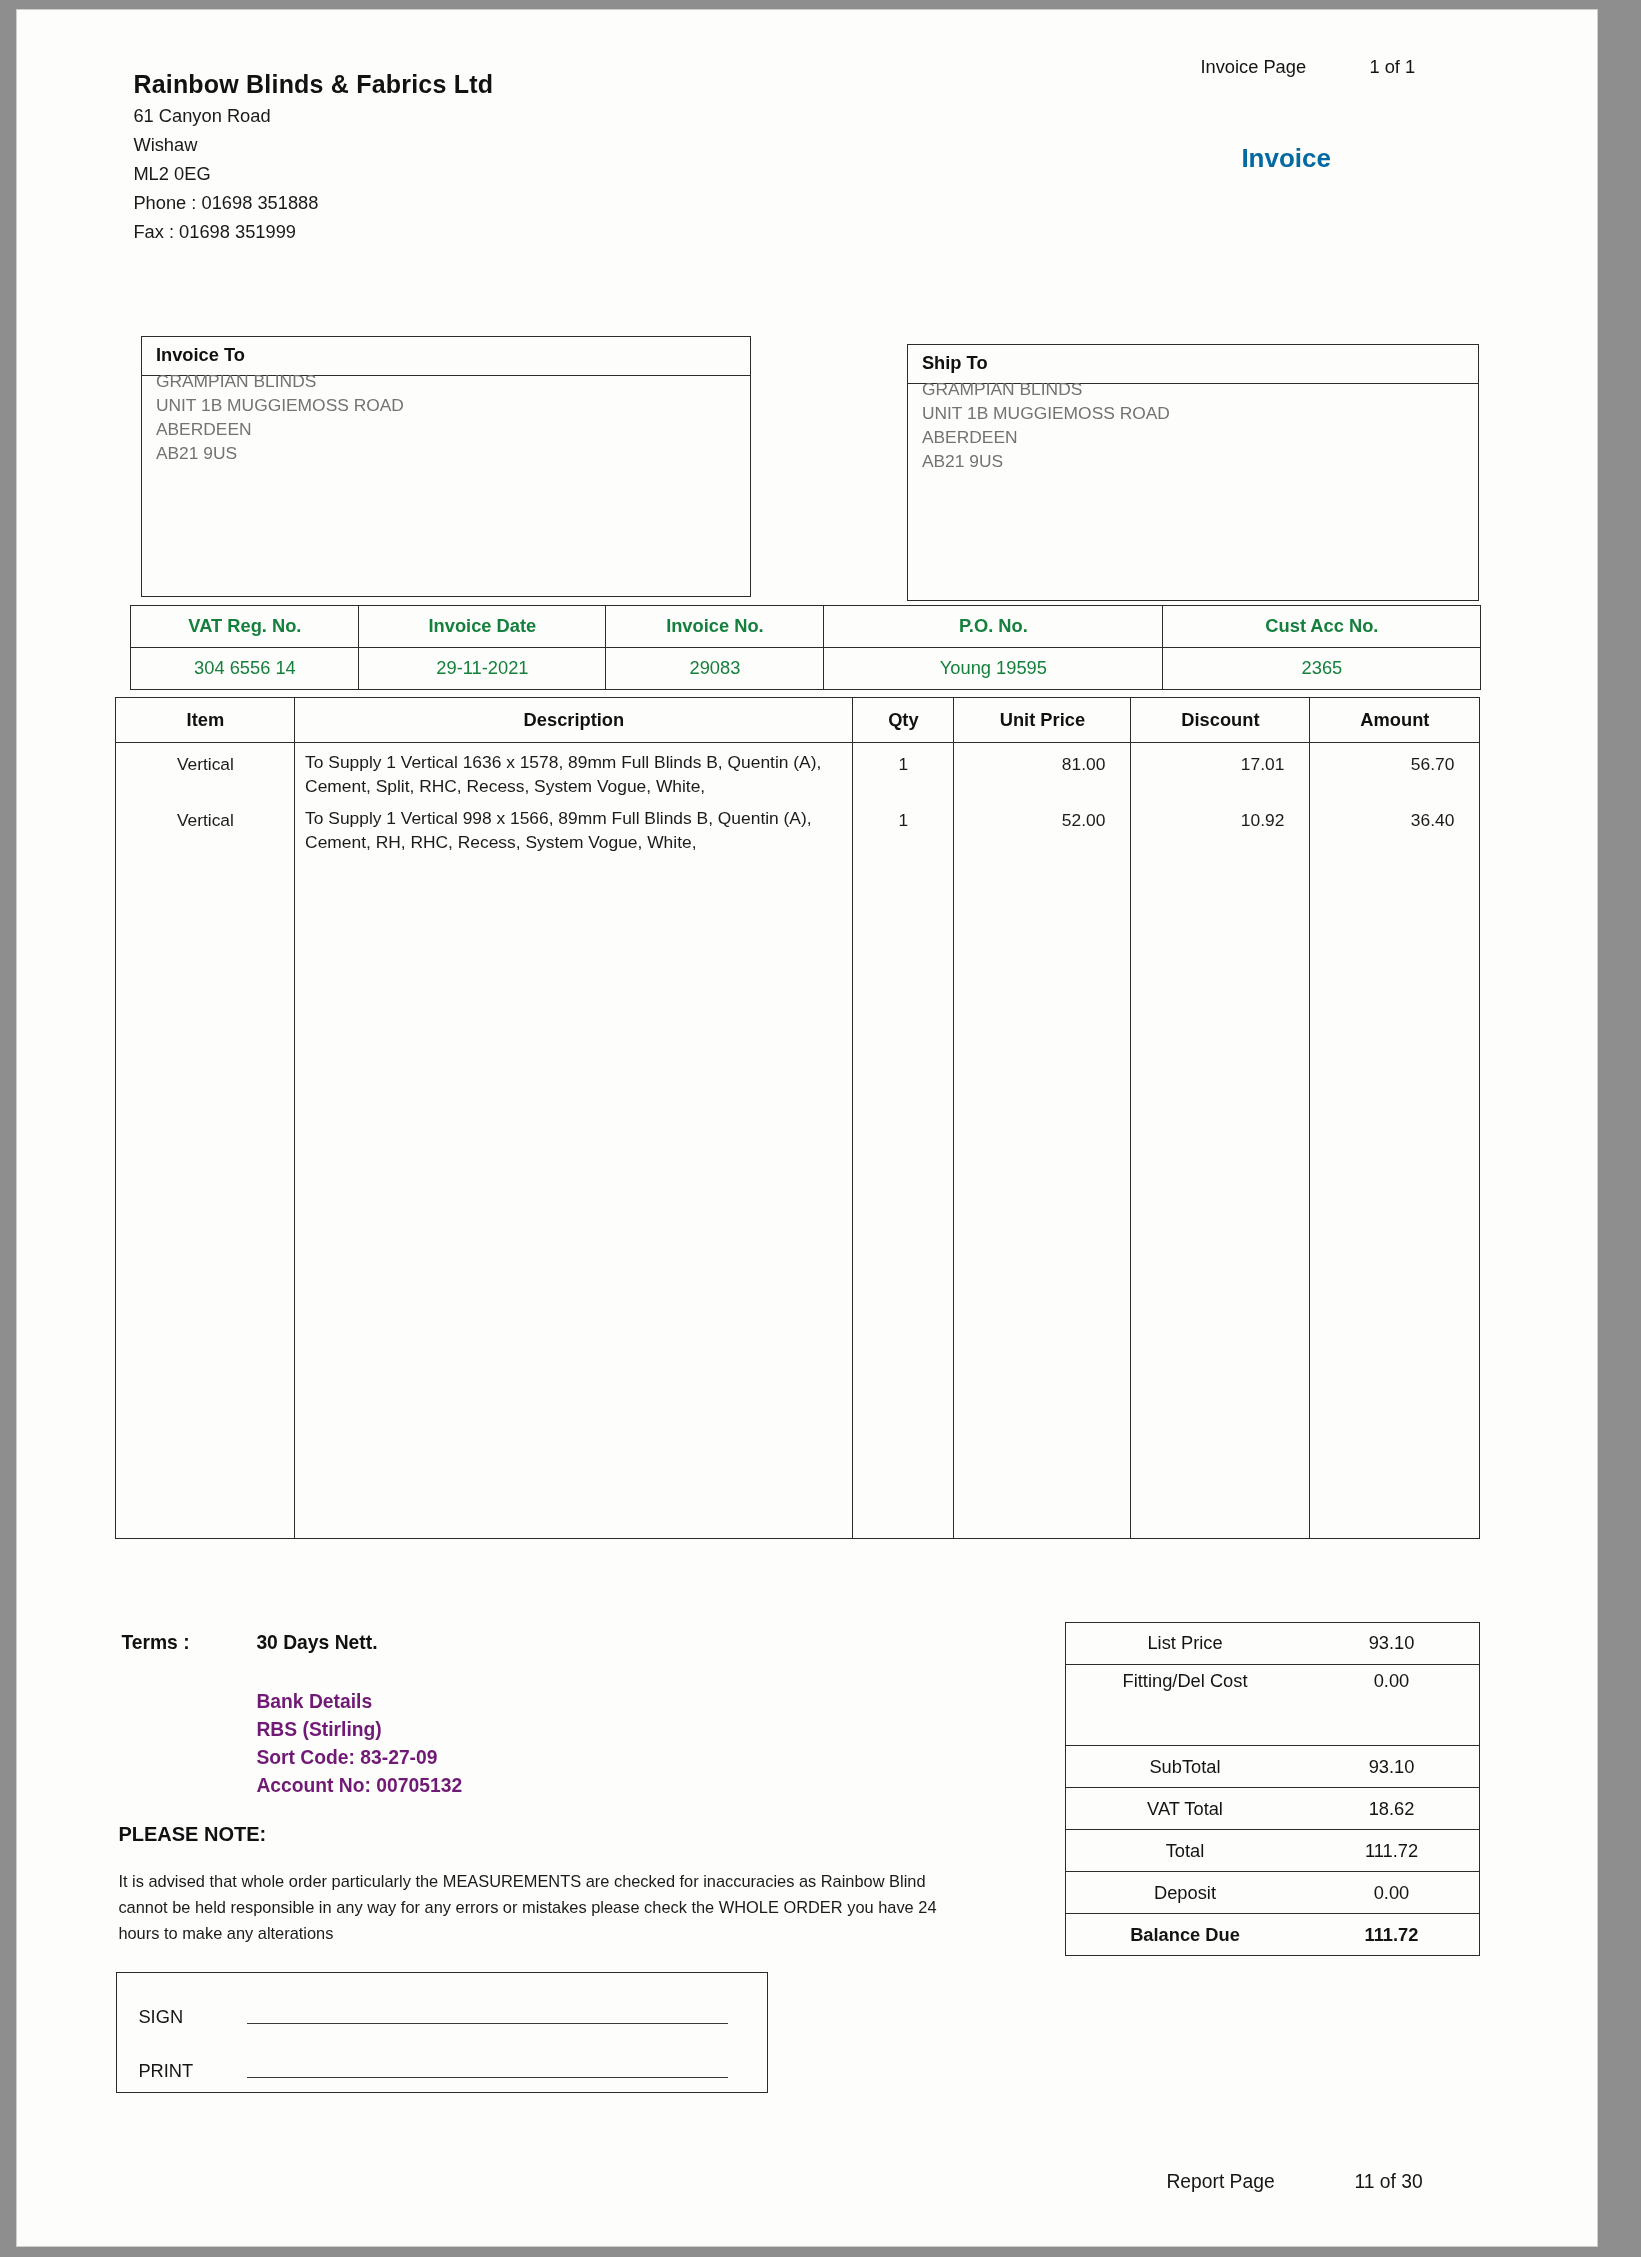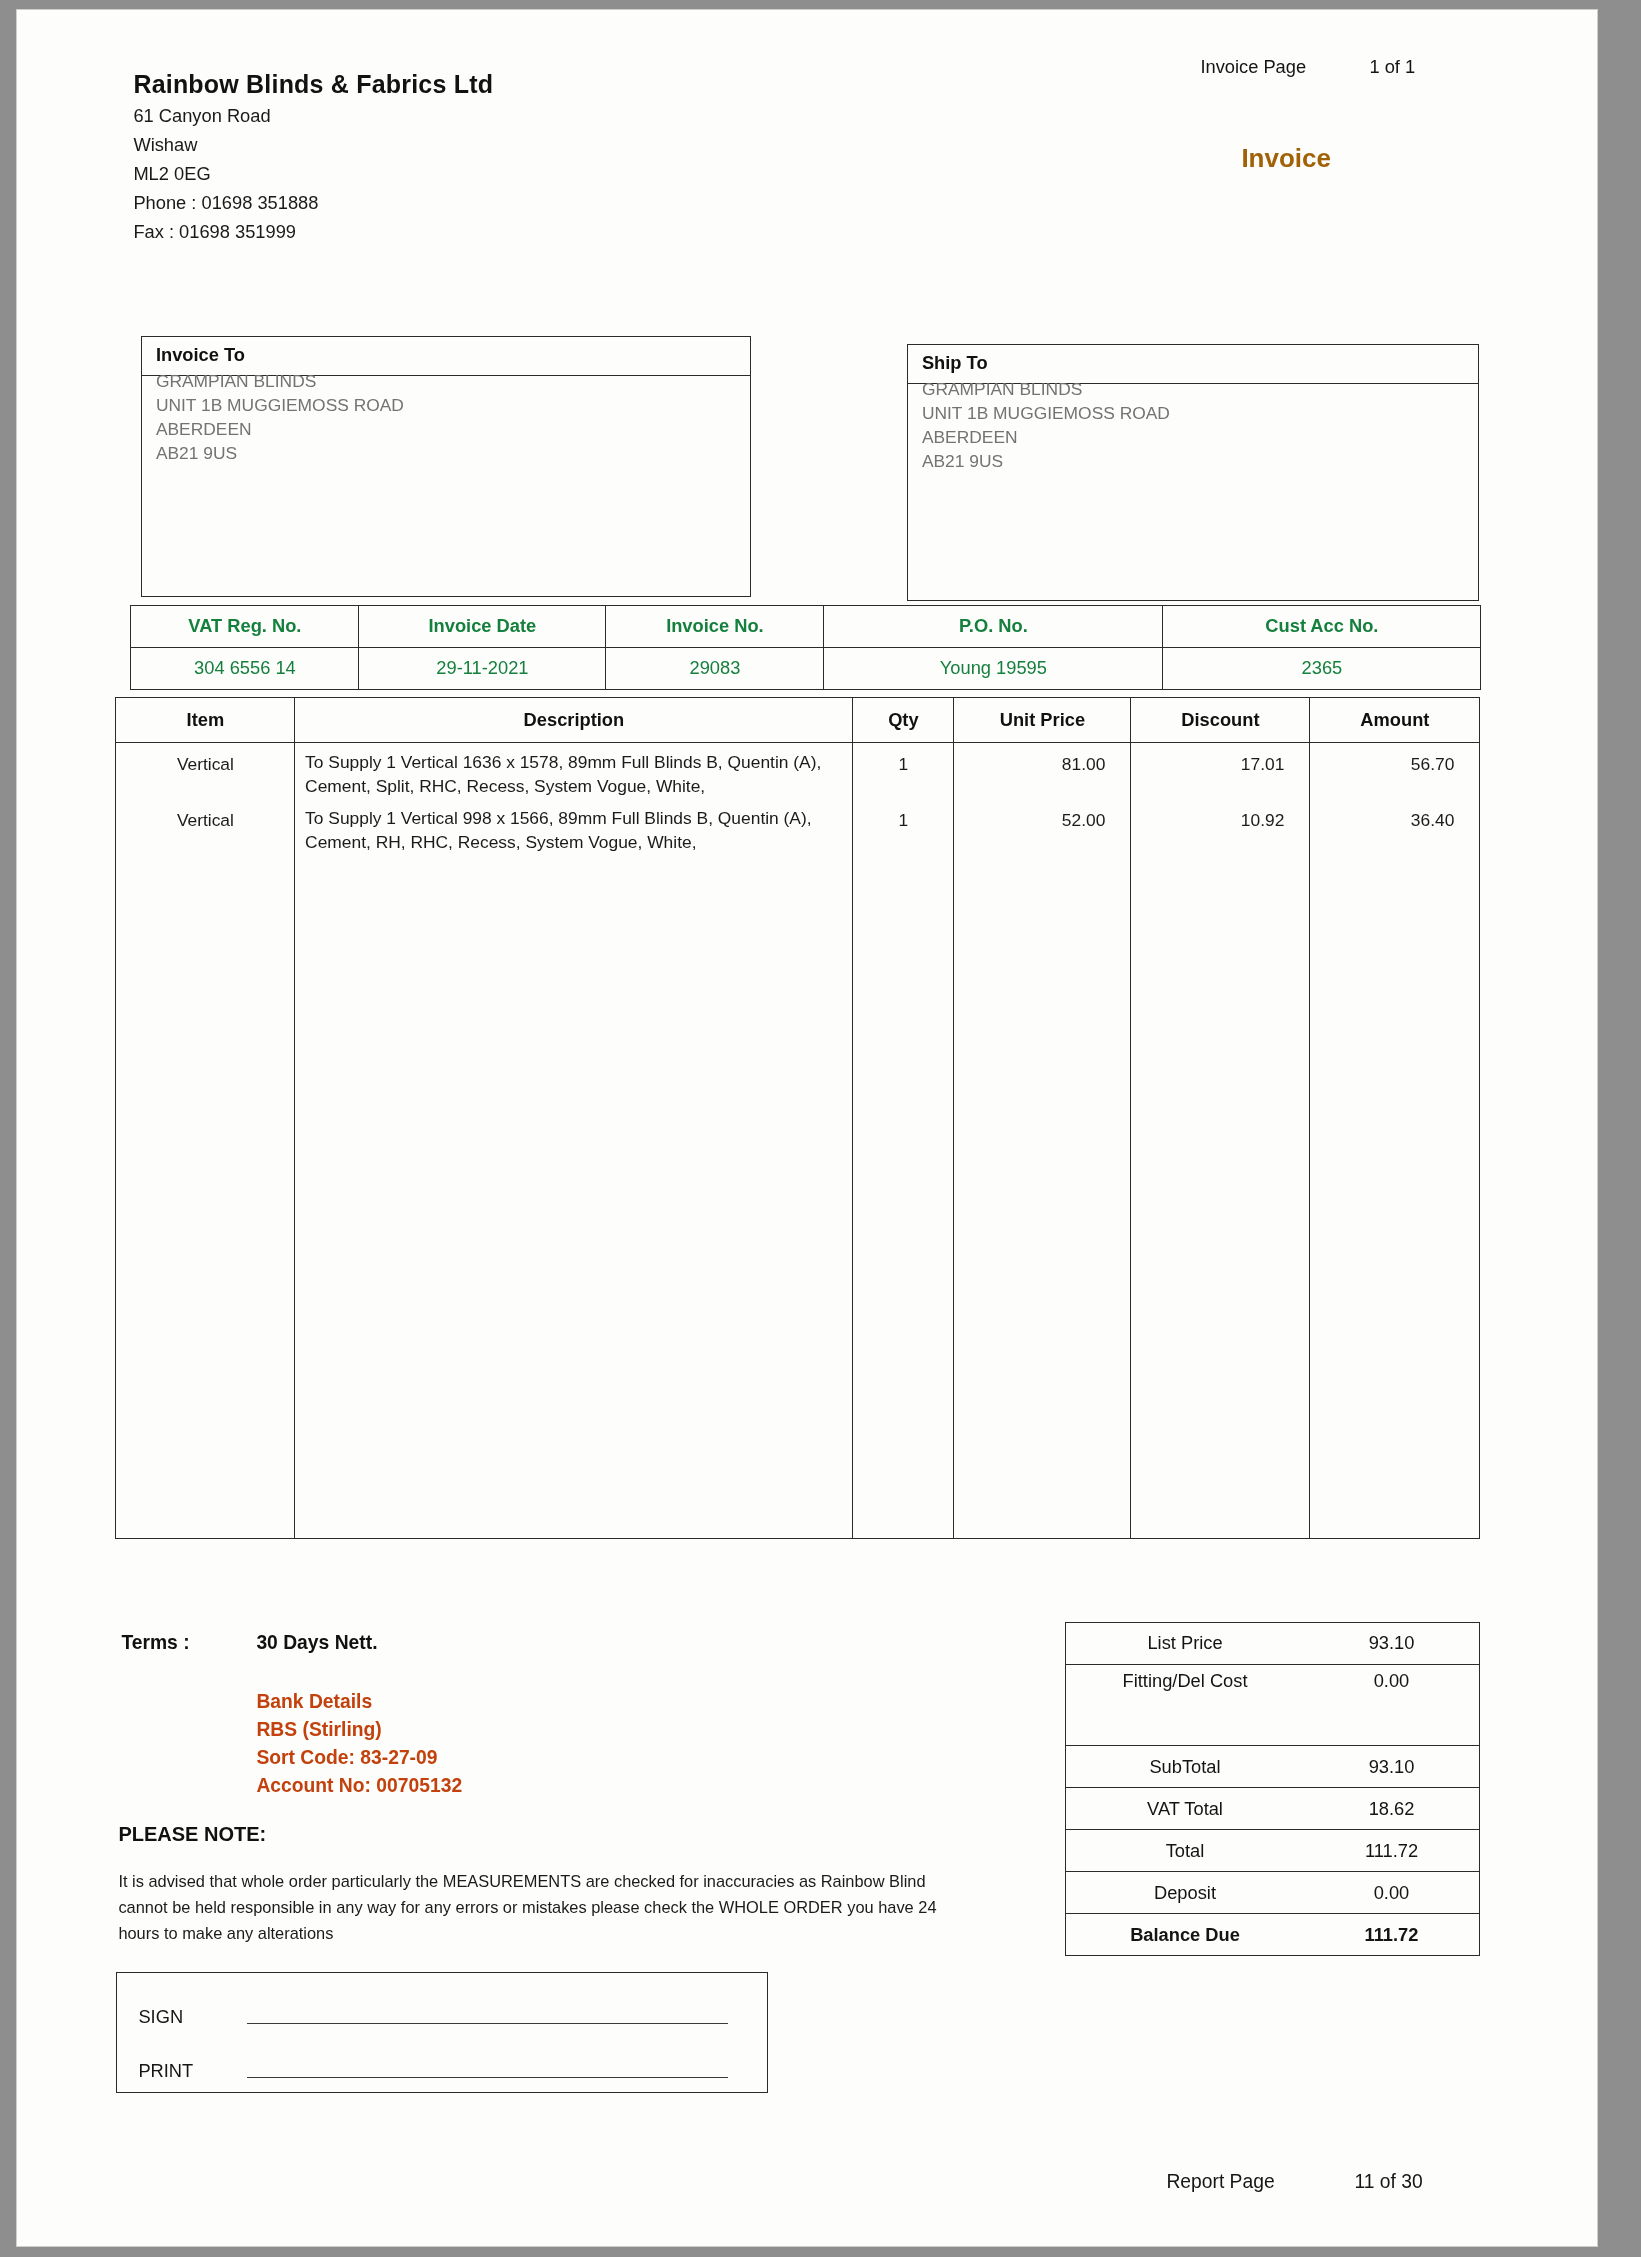--- a/index.html
+++ b/index.html
@@ -61,21 +61,21 @@
     left: 1352px;
     font-size: 18.3px;
     color: #141414;
   }
   .invoice-word {
     position: absolute;
     top: 133px;
     left: 1224px;
     font-size: 26px;
     font-weight: bold;
-    color: #a16207;
+    color: #0369a1;
   }
 
   
   .addr-box {
     position: absolute;
     border: 1.4px solid #2b2b2b;
     box-sizing: border-box;
   }
   .addr-box.invoice-to {
     left: 124px;
@@ -191,21 +191,21 @@
     font-weight: bold;
     color: #111;
     text-align: right;
   }
   .bank-block {
     position: absolute;
     left: 239px;
     top: 1678px;
     font-size: 19.3px;
     font-weight: bold;
-    color: #c2410c;
+    color: #701a75;
     line-height: 28px;
   }
   .please-note {
     position: absolute;
     left: 101px;
     top: 1813px;
     font-size: 20px;
     font-weight: bold;
     color: #111;
   }

